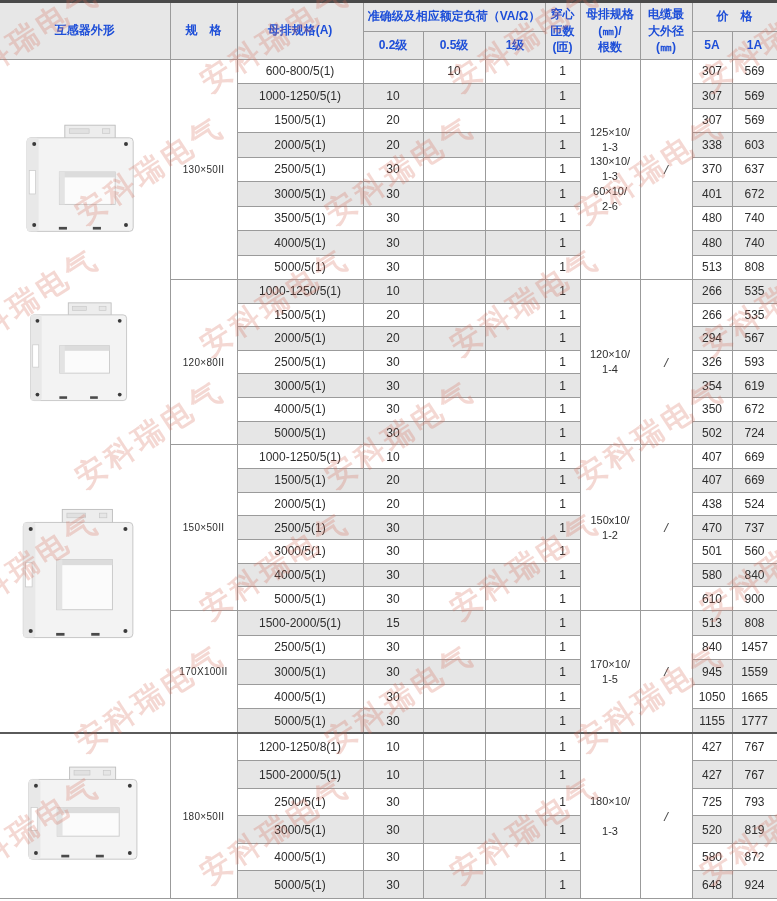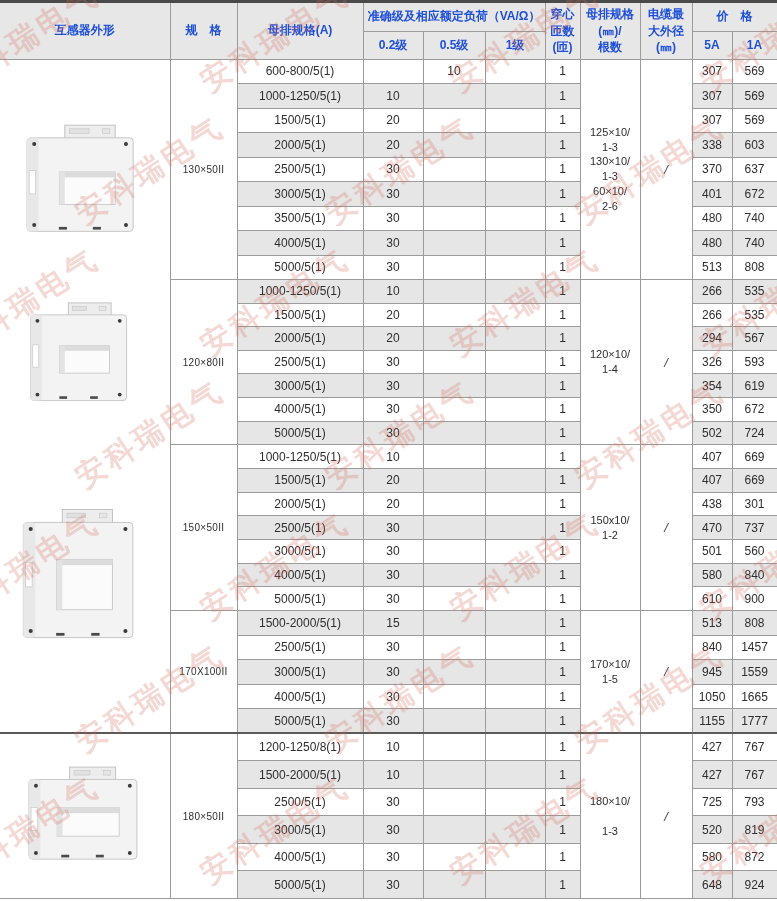--- a/index.html
+++ b/index.html
@@ -349,21 +349,21 @@
             <td class="cell-price">407</td>
             <td class="cell-price">669</td>
           </tr>
           <tr class="sec2 even">
             <td class="cell-ratio">2000/5(1)</td>
             <td class="cell-acc">20</td>
             <td class="cell-acc"></td>
             <td class="cell-acc"></td>
             <td class="cell-turns">1</td>
             <td class="cell-price">438</td>
-            <td class="cell-price">301</td>
+            <td class="cell-price">524</td>
           </tr>
           <tr class="sec2 odd">
             <td class="cell-ratio">2500/5(1)</td>
             <td class="cell-acc">30</td>
             <td class="cell-acc"></td>
             <td class="cell-acc"></td>
             <td class="cell-turns">1</td>
             <td class="cell-price">470</td>
             <td class="cell-price">737</td>
           </tr>

